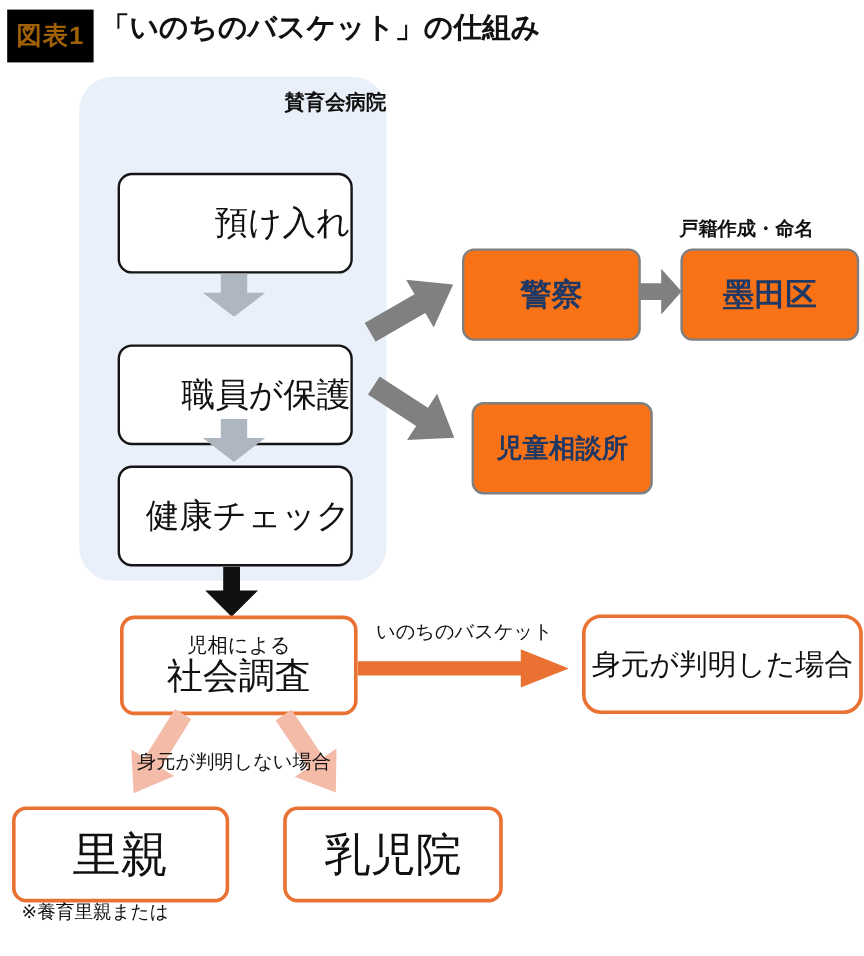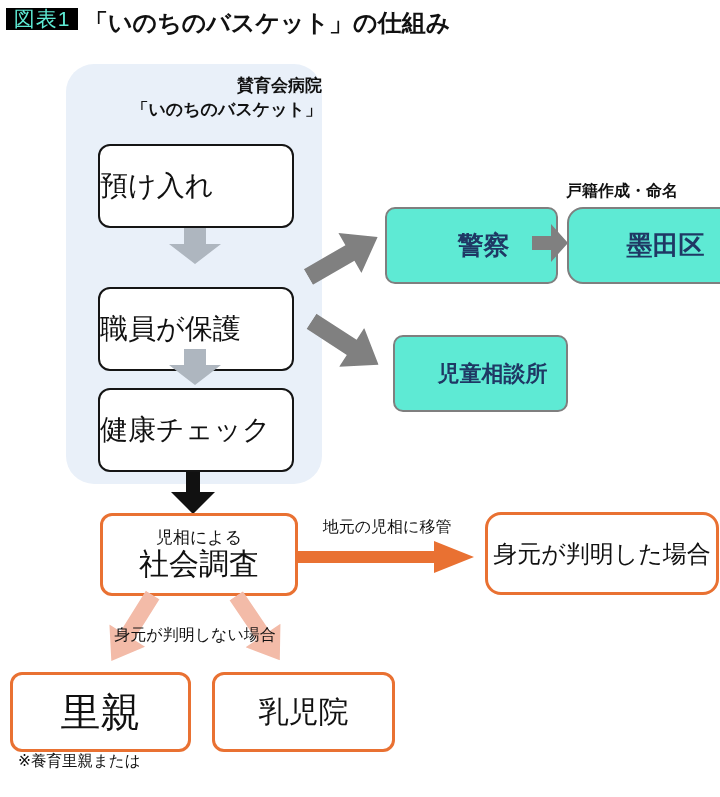--- a/index.html
+++ b/index.html
@@ -4,44 +4,44 @@
 <style>
   html,body{margin:0;padding:0;}
   body{
     width:720px;height:797px;position:relative;background:#ffffff;
     font-family:"Liberation Sans","DejaVu Sans",sans-serif;
     color:#111;overflow:hidden;
   }
   .abs{position:absolute;}
   
   .title-badge{
-    left:6px;top:8px;width:72px;height:22px;background:#000;color:#5eead4;
-    font-size:21px;font-weight:normal;display:flex;align-items:center;justify-content:center;
+    left:6px;top:8px;width:72px;height:44px;background:#000;color:#a16207;
+    font-size:21px;font-weight:bold;display:flex;align-items:center;justify-content:center;
     letter-spacing:1px;
   }
   .title-text{
     left:84px;top:7px;font-size:24px;font-weight:bold;color:#111;white-space:nowrap;
   }
   
   .panel{
     left:66px;top:64px;width:256px;height:420px;background:#e9f0f9;border-radius:28px;
   }
   .panel-header{
     left:66px;top:74px;width:256px;text-align:right;font-size:17px;font-weight:bold;
     line-height:24px;color:#111;white-space:nowrap;
   }
   .step-box{
     left:98px;width:192px;height:80px;background:#fff;border:2.5px solid #151515;
-    border-radius:12px;display:flex;align-items:center;justify-content:flex-start;
+    border-radius:12px;display:flex;align-items:center;justify-content:flex-end;
     font-size:28px;color:#111;white-space:nowrap;
   }
   .gray-box{
-    background:#5eead4;border:2.5px solid #7f7f7f;border-radius:10px;
+    background:#f97316;border:2.5px solid #7f7f7f;border-radius:10px;
     display:flex;align-items:center;justify-content:center;
-    color:#1f3864;font-weight:bold;white-space:nowrap;padding-left:24px;
+    color:#1f3864;font-weight:bold;white-space:nowrap;
   }
   .orange-box{
     background:#fff;border:3px solid #e97132;border-radius:12px;
     display:flex;align-items:center;justify-content:center;color:#111;white-space:nowrap;
   }
   .small-label{font-size:16px;color:#111;white-space:nowrap;text-align:right;}
   .bold{font-weight:bold;}
   .survey-inner{text-align:center;line-height:1.1;}
   .survey-inner .l1{font-size:17px;}
   .survey-inner .l2{font-size:30px;}
@@ -50,21 +50,20 @@
 </style>
 </head>
 <body>
 
 <div class="abs title-badge">図表1</div>
 <div class="abs title-text">「いのちのバスケット」の仕組み</div>
 
 <div class="abs panel"></div>
 <div class="abs panel-header">
   <div>賛育会病院</div>
-  <div>「いのちのバスケット」</div>
 </div>
 
 <div class="abs step-box" style="top:144px;">
   <span>預け入れ</span>
 </div>
 <div class="abs" style="left:169px;top:228px;">
   <svg width="52" height="36" viewBox="0 0 52 36">
       <polygon points="15,0 37,0 37,16 52,16 26,36 0,16 15,16" fill="#aeb6bf"></polygon>
     </svg>
 </div>
@@ -93,42 +92,42 @@
 
 <div class="abs gray-box" style="left:385px;top:207px;width:145px;height:73px;font-size:26px;">
   <span>警察</span>
 </div>
 <div class="abs" style="left:532px;top:224px;">
   <svg width="36" height="38" viewBox="0 0 36 38">
       <polygon points="0,12 19,12 19,0 36,19 19,38 19,26 0,26" fill="#808080"></polygon>
     </svg>
 </div>
 <div class="abs small-label bold" style="left:566px;top:181px;">戸籍作成・命名</div>
-<div class="abs gray-box" style="left:567px;top:207px;width:145px;height:73px;font-size:26px;border-radius:16px;">
+<div class="abs gray-box" style="left:567px;top:207px;width:145px;height:73px;font-size:26px;">
   <span>墨田区</span>
 </div>
 
 <div class="abs gray-box" style="left:393px;top:335px;width:147px;height:73px;font-size:22px;">
   <span>児童相談所</span>
 </div>
 
 <div class="abs" style="left:171px;top:472px;">
   <svg width="44" height="42" viewBox="0 0 44 42">
       <polygon points="15,0 29,0 29,20 44,20 22,42 0,20 15,20" fill="#111"></polygon>
     </svg>
 </div>
 
 <div class="abs orange-box" style="left:100px;top:513px;width:192px;height:77px;">
   <div class="survey-inner">
     <div class="l1">児相による</div>
     <div class="l2">社会調査</div>
   </div>
 </div>
 
-<div class="abs small-label" style="left:300px;top:517px;width:174px;text-align:center;">地元の児相に移管</div>
+<div class="abs small-label" style="left:300px;top:517px;width:174px;text-align:center;">いのちのバスケット</div>
 <div class="abs" style="left:298px;top:541px;">
   <svg width="176" height="32" viewBox="0 0 176 32">
       <polygon points="0,10 136,10 136,0 176,16 136,32 136,22 0,22" fill="#e97132"></polygon>
     </svg>
 </div>
 <div class="abs orange-box" style="left:485px;top:512px;width:228px;height:77px;border-radius:16px;font-size:24px;">
   <span>身元が判明した場合</span>
 </div>
 
 <div class="abs" style="left:111px;top:589px;transform:rotate(32deg);">
@@ -139,19 +138,19 @@
 <div class="abs" style="left:237px;top:589px;transform:rotate(-34deg);">
   <svg width="42" height="78" viewBox="0 0 42 78">
       <polygon points="13,0 29,0 29,48 42,48 21,78 0,48 13,48" fill="#f3bba8"></polygon>
     </svg>
 </div>
 <div class="abs small-label" style="left:105px;top:625px;width:180px;text-align:center;">身元が判明しない場合</div>
 
 <div class="abs orange-box" style="left:10px;top:672px;width:175px;height:74px;font-size:40px;">
   <span>里親</span>
 </div>
-<div class="abs orange-box" style="left:212px;top:672px;width:177px;height:74px;font-size:30px;">
+<div class="abs orange-box" style="left:236px;top:672px;width:177px;height:74px;font-size:38px;">
   <span>乳児院</span>
 </div>
 
 <div class="abs note" style="left:18px;top:749px;">
   <div>※養育里親または</div>
 </div>
 
 </body></html>

